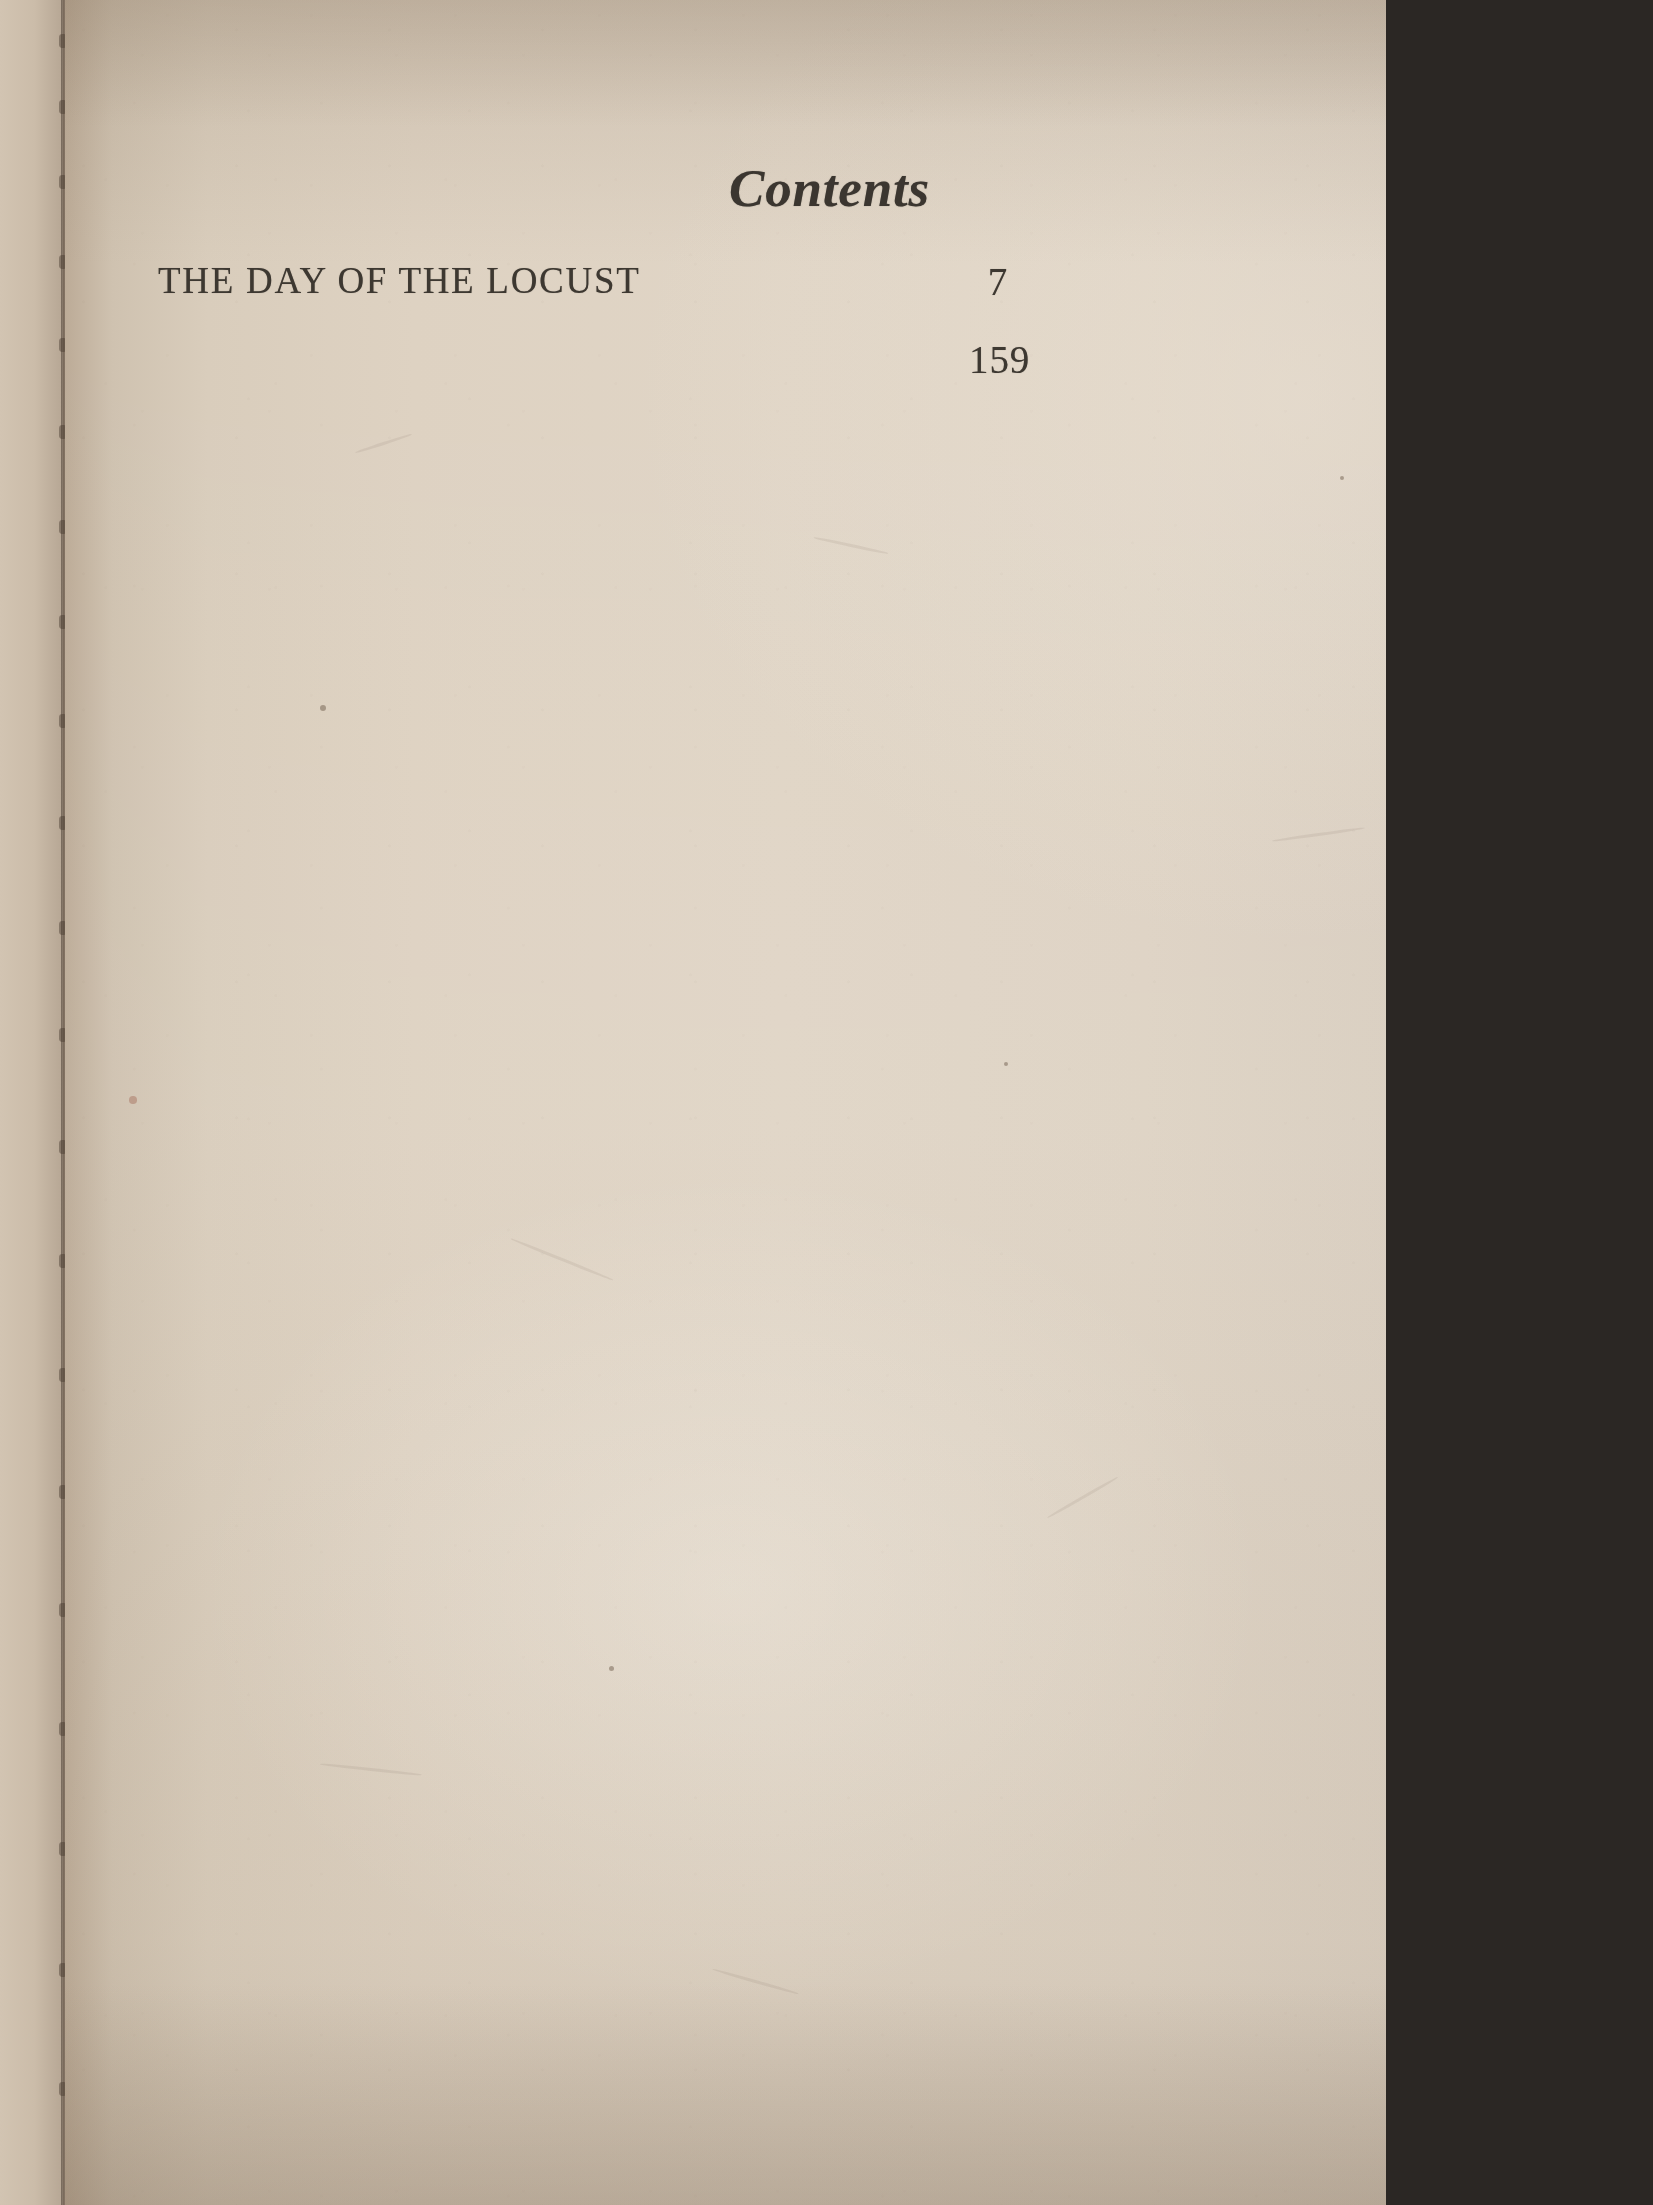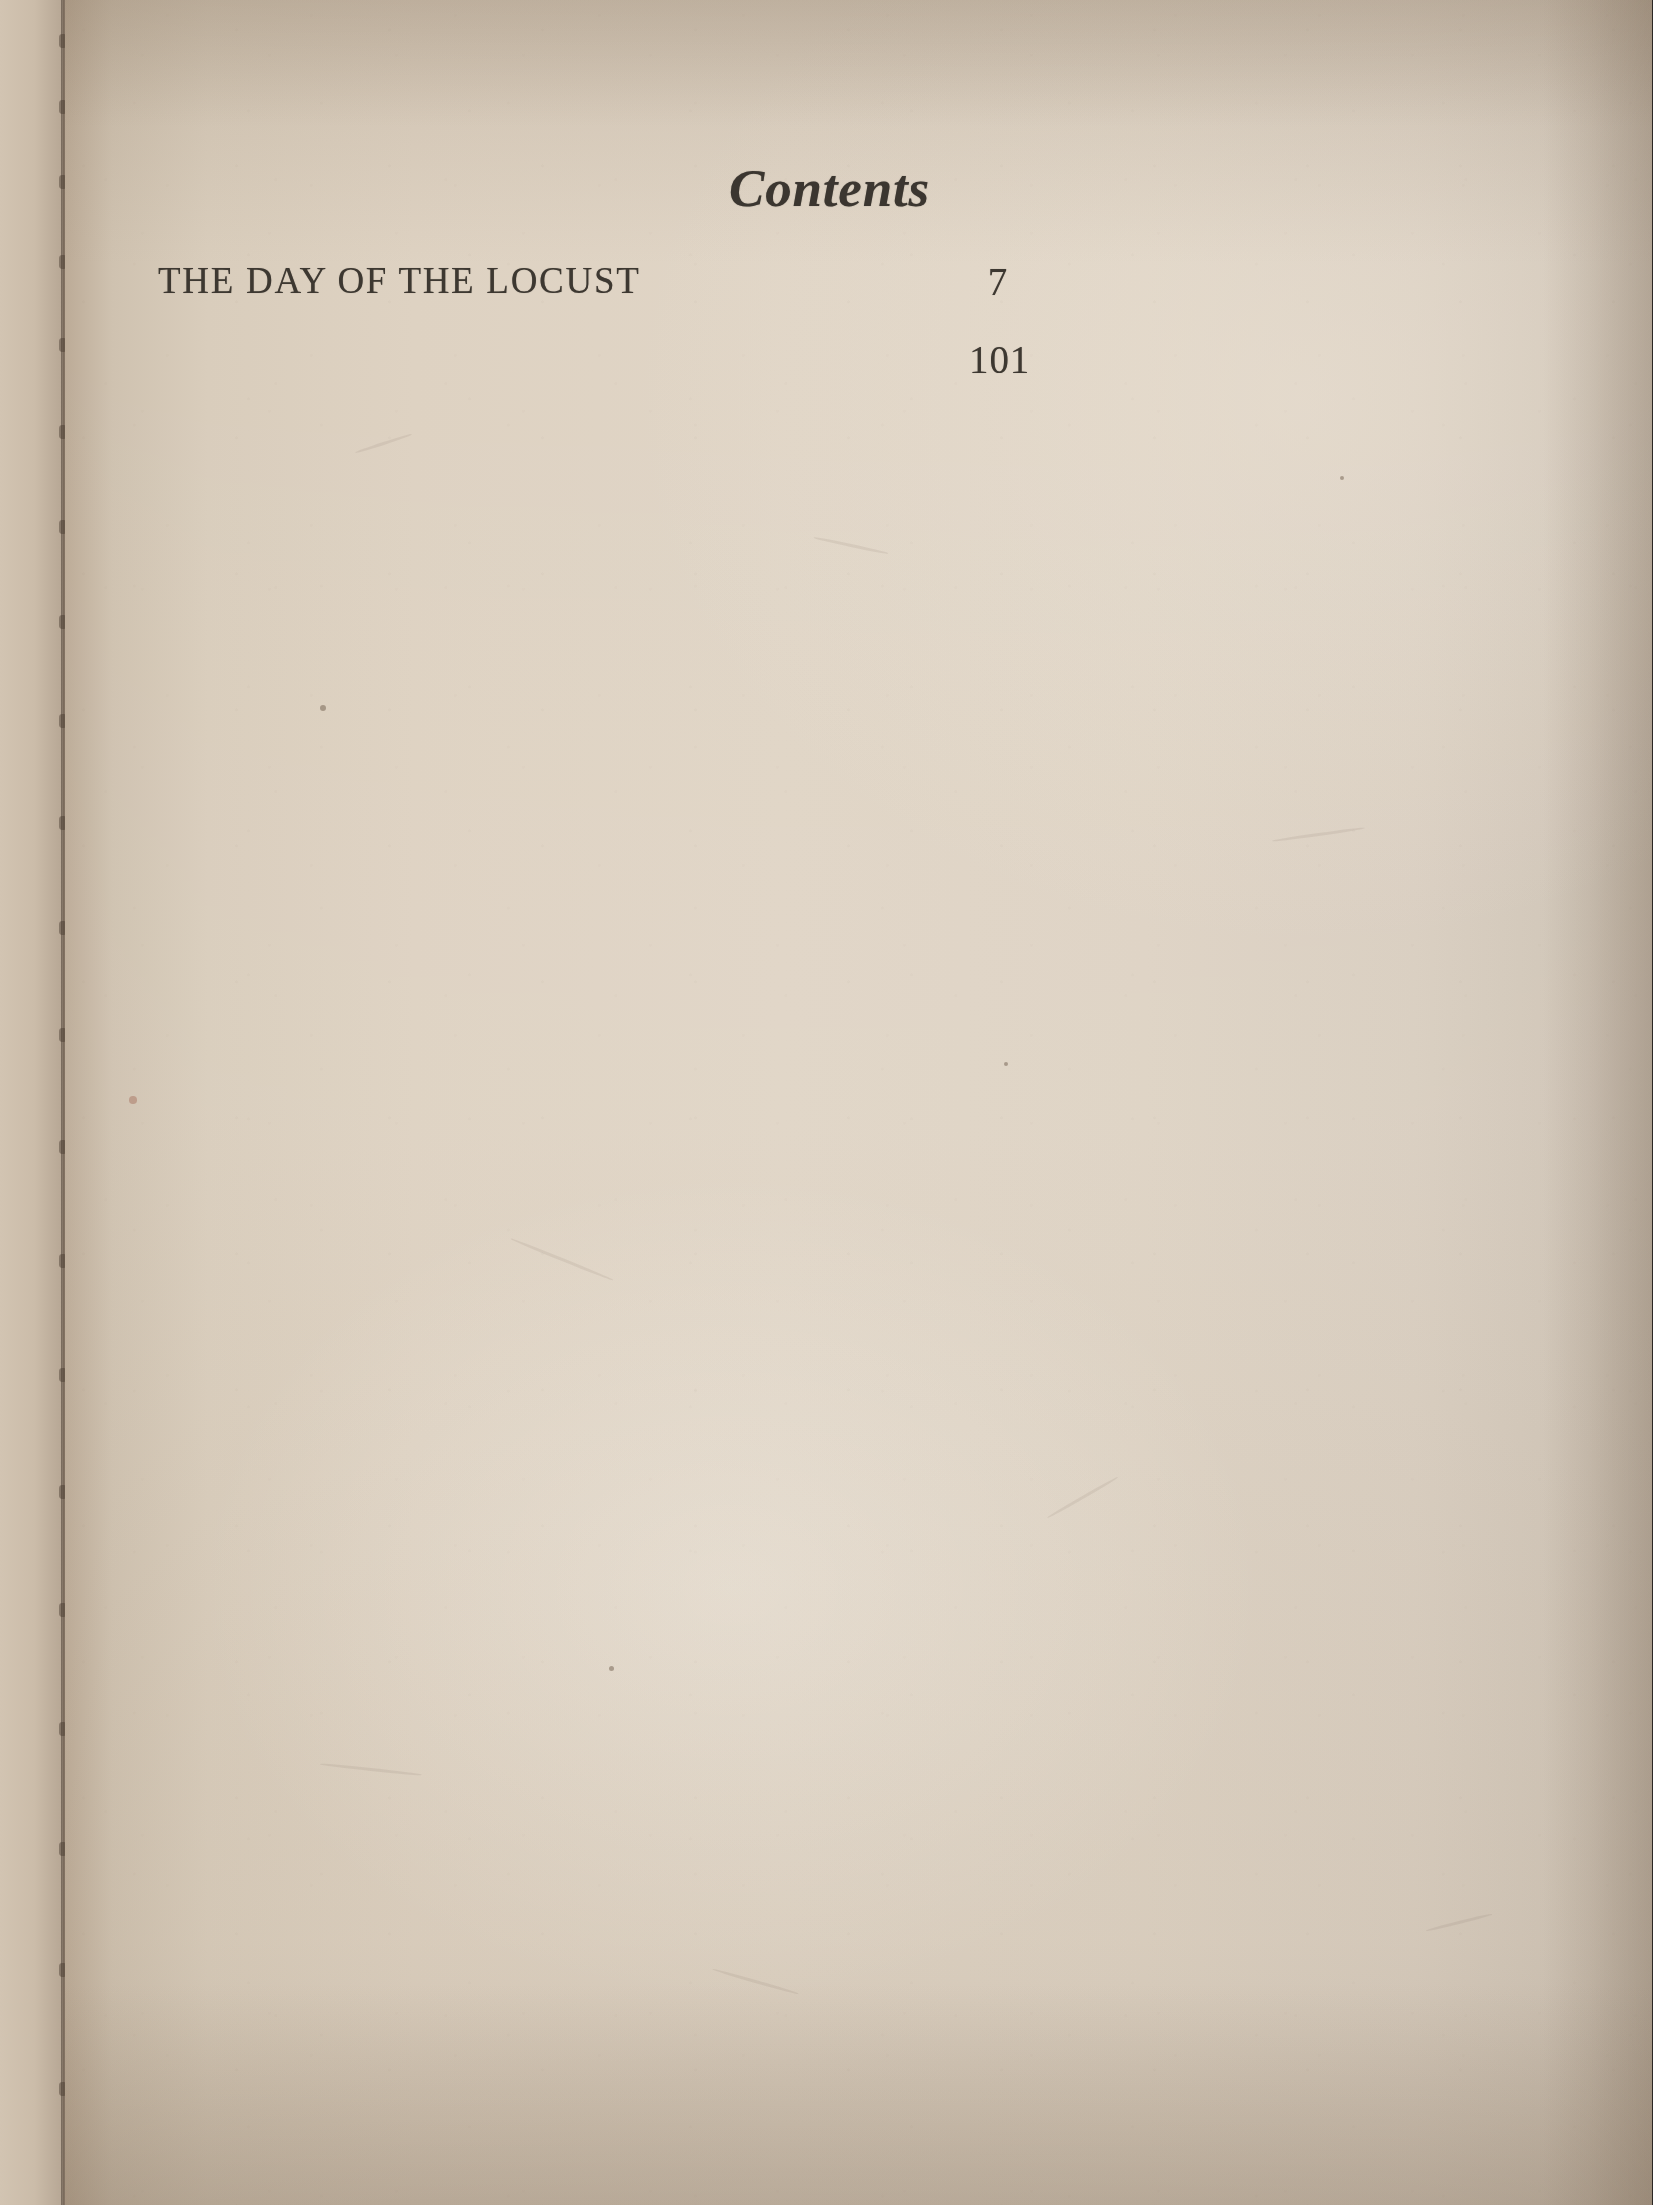--- a/index.html
+++ b/index.html
@@ -9,21 +9,21 @@
   }
   body {
     width: 1654px;
     height: 2205px;
     overflow: hidden;
     font-family: "Liberation Serif", serif;
   }
 
   .photo {
     position: relative;
-    width: 1652px;
+    width: 1386px;
     height: 2205px;
     overflow: hidden;
     background: #14b8a6;
   }
 
   
   .gutter-shadow {
     position: absolute;
     left: 0; top: 0;
     width: 82px; height: 100%;
@@ -244,21 +244,21 @@
       <div class="toc-title">Contents</div>
 
       <div class="toc-list">
 
         <div class="toc-row row-0">
           <span class="toc-label">THE DAY OF THE LOCUST</span>
           <span class="toc-page">7</span>
         </div>
 
         <div class="toc-row row-1">
-          <span class="toc-page">101</span>
+          <span class="toc-page">159</span>
         </div>
 
       </div>
     </div>
 
     <div class="edge-top"></div>
     <div class="edge-right"></div>
     <div class="edge-bottom"></div>
   </div>
 

